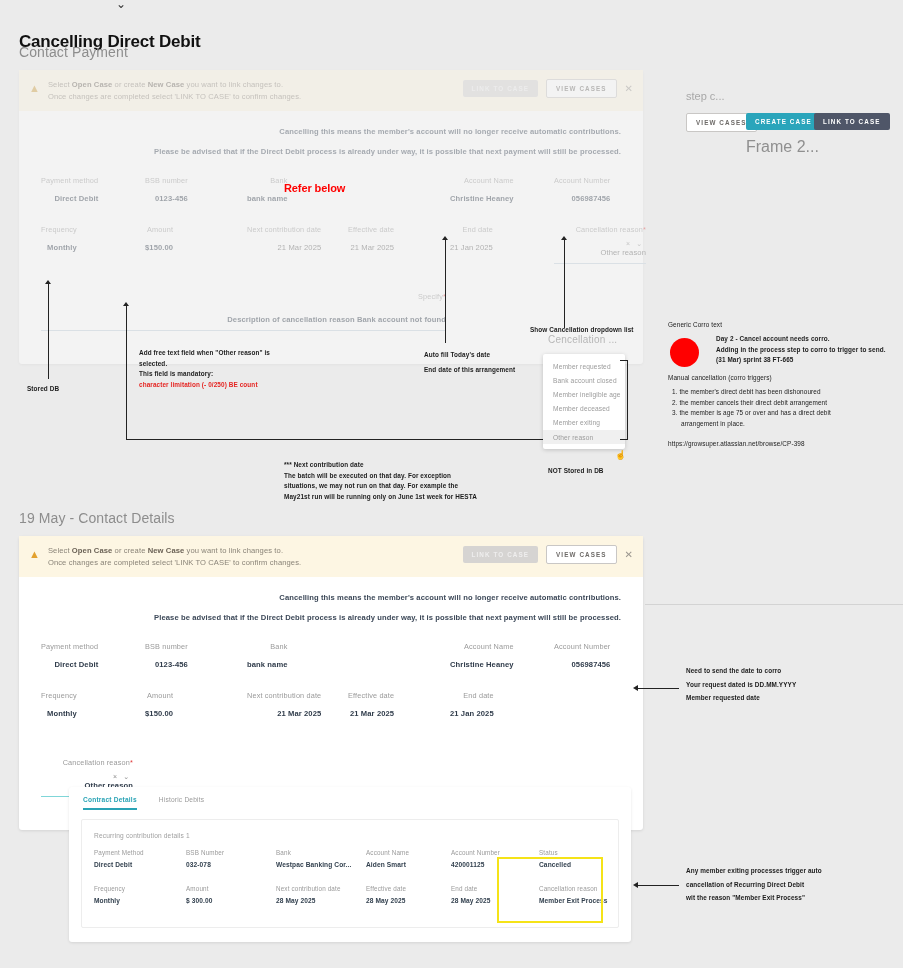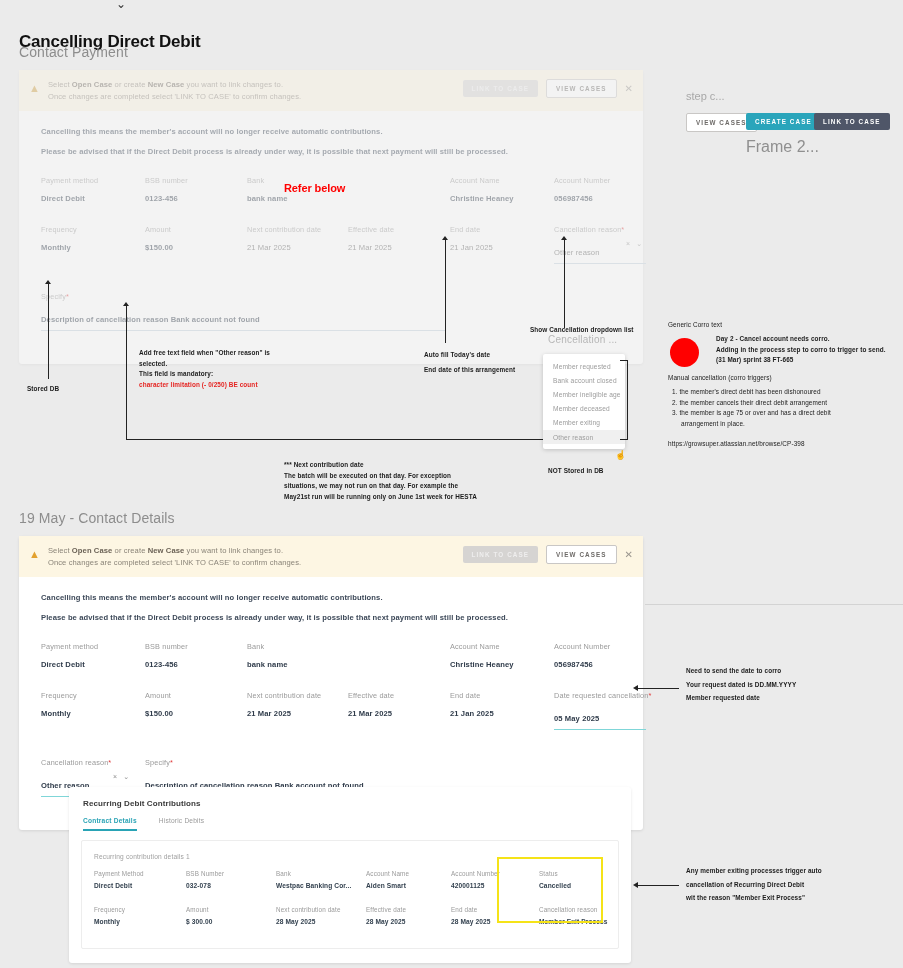--- a/index.html
+++ b/index.html
@@ -37,21 +37,21 @@
   .alert-actions{position:absolute;right:10px;top:9px;display:flex;align-items:center;gap:8px;}
   .btn{
     font-size:6.3px;letter-spacing:1.1px;font-weight:bold;padding:5px 9px;border-radius:2px;
     text-transform:uppercase;white-space:nowrap;
   }
   .btn-disabled{background:#d6d4d2;color:#efeeee;}
   .btn-outline{background:#fff;border:1px solid #c9c7c5;color:#6d6a67;}
   .alert-close{font-size:10px;color:#9a968f;line-height:10px;cursor:pointer;}
 
   
-  .card-body{padding:14px 22px 18px 22px;}
+  .card-body{padding:14px 22px 18px 22px;text-align:right;}
   .lede{font-size:7.6px;font-weight:bold;color:#3c4858;line-height:13px;margin-bottom:7px;letter-spacing:.1px;}
   .lede:last-of-type{margin-bottom:0;}
 
   .fieldgrid{position:relative;}
   .fld{position:absolute;}
   .fld .lbl{font-size:7.3px;color:#9a9a9a;font-weight:400;letter-spacing:.15px;white-space:nowrap;}
   .fld .req{color:#e03c3c;}
   .fld .val{font-size:7.6px;color:#2f3b4a;font-weight:bold;margin-top:9px;white-space:nowrap;letter-spacing:.1px;}
   .fld .val.plain{font-weight:400;color:#5d5d5d;}
 
@@ -323,56 +323,43 @@
         <div class="val">21 Mar 2025</div>
       </div>
       <div class="fld" style="left:307px;top:49px;">
         <div class="lbl">Effective date</div>
         <div class="val">21 Mar 2025</div>
       </div>
       <div class="fld" style="left:409px;top:49px;">
         <div class="lbl">End date</div>
         <div class="val">21 Jan 2025</div>
       </div>
-      <div class="fld" style="left:513px;top:49px;width:92px;">
-        <div class="lbl"><span>Date requested cancellation</span><span class="req">*</span></div>
-        <div class="underline-input">
-          <span class="txt">05 May 2025</span>
-        </div>
-      </div>
 
       <div class="fld" style="left:0px;top:116px;width:92px;">
         <div class="lbl"><span>Cancellation reason</span><span class="req">*</span></div>
         <div class="underline-input">
           <span class="txt">Other reason</span>
           <span class="sel-icons">× ⌄</span>
         </div>
       </div>
-      <div class="fld" style="left:104px;top:116px;width:263px;">
-        <div class="lbl"><span>Specify</span><span class="req">*</span></div>
-        <div class="underline-input">
-          <span class="txt">Description of cancellation reason Bank account not found</span>
-        </div>
-      </div>
     </div>
   </div>
 </div>
 
 <div class="divider" style="left:645px;top:604px;width:258px;"></div>
 
 <div class="hline" style="left:637px;top:688px;width:42px;"></div>
 <div class="arrow-left" style="left:633px;top:685px;"></div>
 <div class="anno" style="left:686px;top:666px;width:180px;">
   <div>Need to send the date to corro</div>
   <div style="margin-top:3px;">Your request dated is DD.MM.YYYY</div>
   <div style="margin-top:3px;">Member requested date</div>
 </div>
 
 <div class="abs card" id="recurring-card">
-  <div class="rc-title">Recurring Debit Contributions</div>
   <div class="rc-tabs">
     <div class="rc-tab active">Contract Details</div>
     <div class="rc-tab">Historic Debits</div>
   </div>
   <div class="rc-inner">
     <div class="rc-sub">Recurring contribution details 1</div>
     <div class="rc-grid">
 
       <div class="rc-f" style="left:0px;top:0;">
         <div class="l">Payment Method</div>

